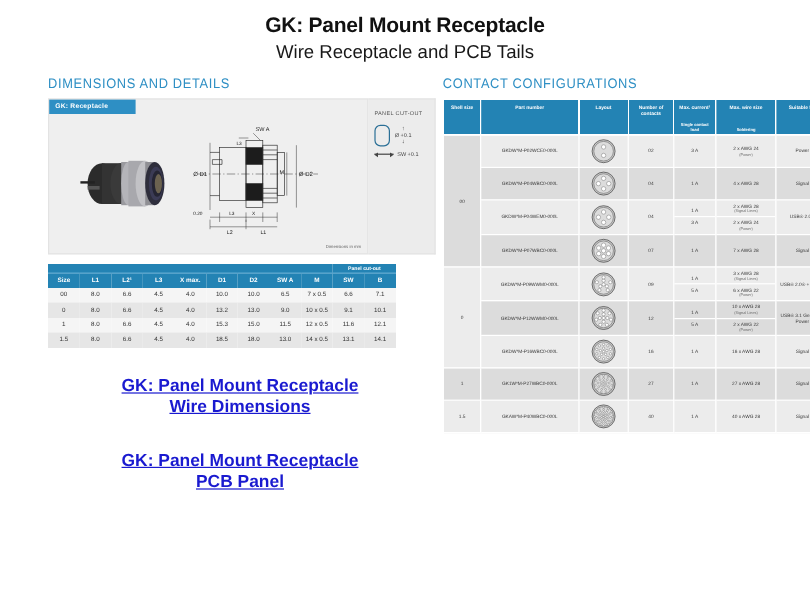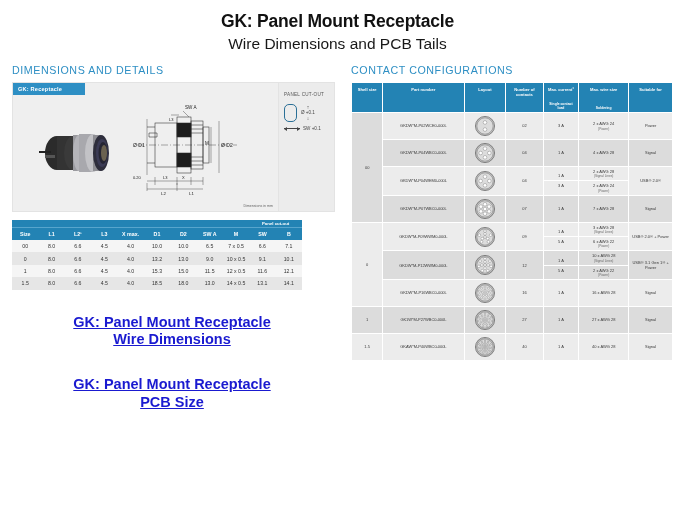--- a/index.html
+++ b/index.html
@@ -14,21 +14,21 @@
   .title-block { text-align: center; padding-top: 11px; }
   .title-main {
     font-size: 17.5px; font-weight: bold; color: #111;
     letter-spacing: -0.2px; line-height: 1.25;
   }
   .title-sub {
     font-size: 15.5px; font-weight: normal; color: #181818;
     line-height: 1.3; margin-top: 1px;
   }
   
-  .cols { display: flex; margin-top: 10px; }
+  .cols { display: flex; margin-top: 10px; padding-left: 28px; }
   .col-left { width: 345px; padding-left: 12px; }
   .col-right { width: 330px; padding-left: 6px; }
   .sec-head {
     font-size: 11.5px; color: #2e8fc4; letter-spacing: 0.6px;
     font-weight: normal; margin-bottom: 6px; font-stretch: condensed;
     transform: scaleX(0.93); transform-origin: left center;
   }
   
   .img-panel {
     display: flex; height: 130px; width: 323px;
@@ -124,21 +124,21 @@
   .rA { background: #dcdcdc; }
   .rB { background: #ececec; }
   .lay { display: block; margin: 0 auto; }
   .cc-wrap { margin-top: 5px; }
 </style>
 </head>
 <body>
 
 <div class="title-block">
   <div class="title-main">GK: Panel Mount Receptacle</div>
-  <div class="title-sub">Wire Dimensions and PCB Tails</div>
+  <div class="title-sub">Wire Receptacle and PCB Tails</div>
 </div>
 
 <div class="cols">
 
   <div class="col-left">
     <div class="sec-head">DIMENSIONS AND DETAILS</div>
 
     <div class="img-panel">
       <div class="img-main">
         <div class="tag">GK: Receptacle</div>
@@ -288,21 +288,21 @@
             <td>14.1</td>
           </tr>
         </tbody>
     </table>
 
     <div class="links">
       <a class="link-row">GK: Panel Mount Receptacle</a>
       <a class="link-row">Wire Dimensions</a>
       <div class="link-gap"></div>
       <a class="link-row">GK: Panel Mount Receptacle</a>
-      <a class="link-row">PCB Size</a>
+      <a class="link-row">PCB Panel</a>
     </div>
   </div>
 
   <div class="col-right">
     <div class="sec-head">CONTACT CONFIGURATIONS</div>
     <div class="cc-wrap">
       <table class="cc-table">
         <colgroup>
           <col style="width:30px">
             <col style="width:78px">

